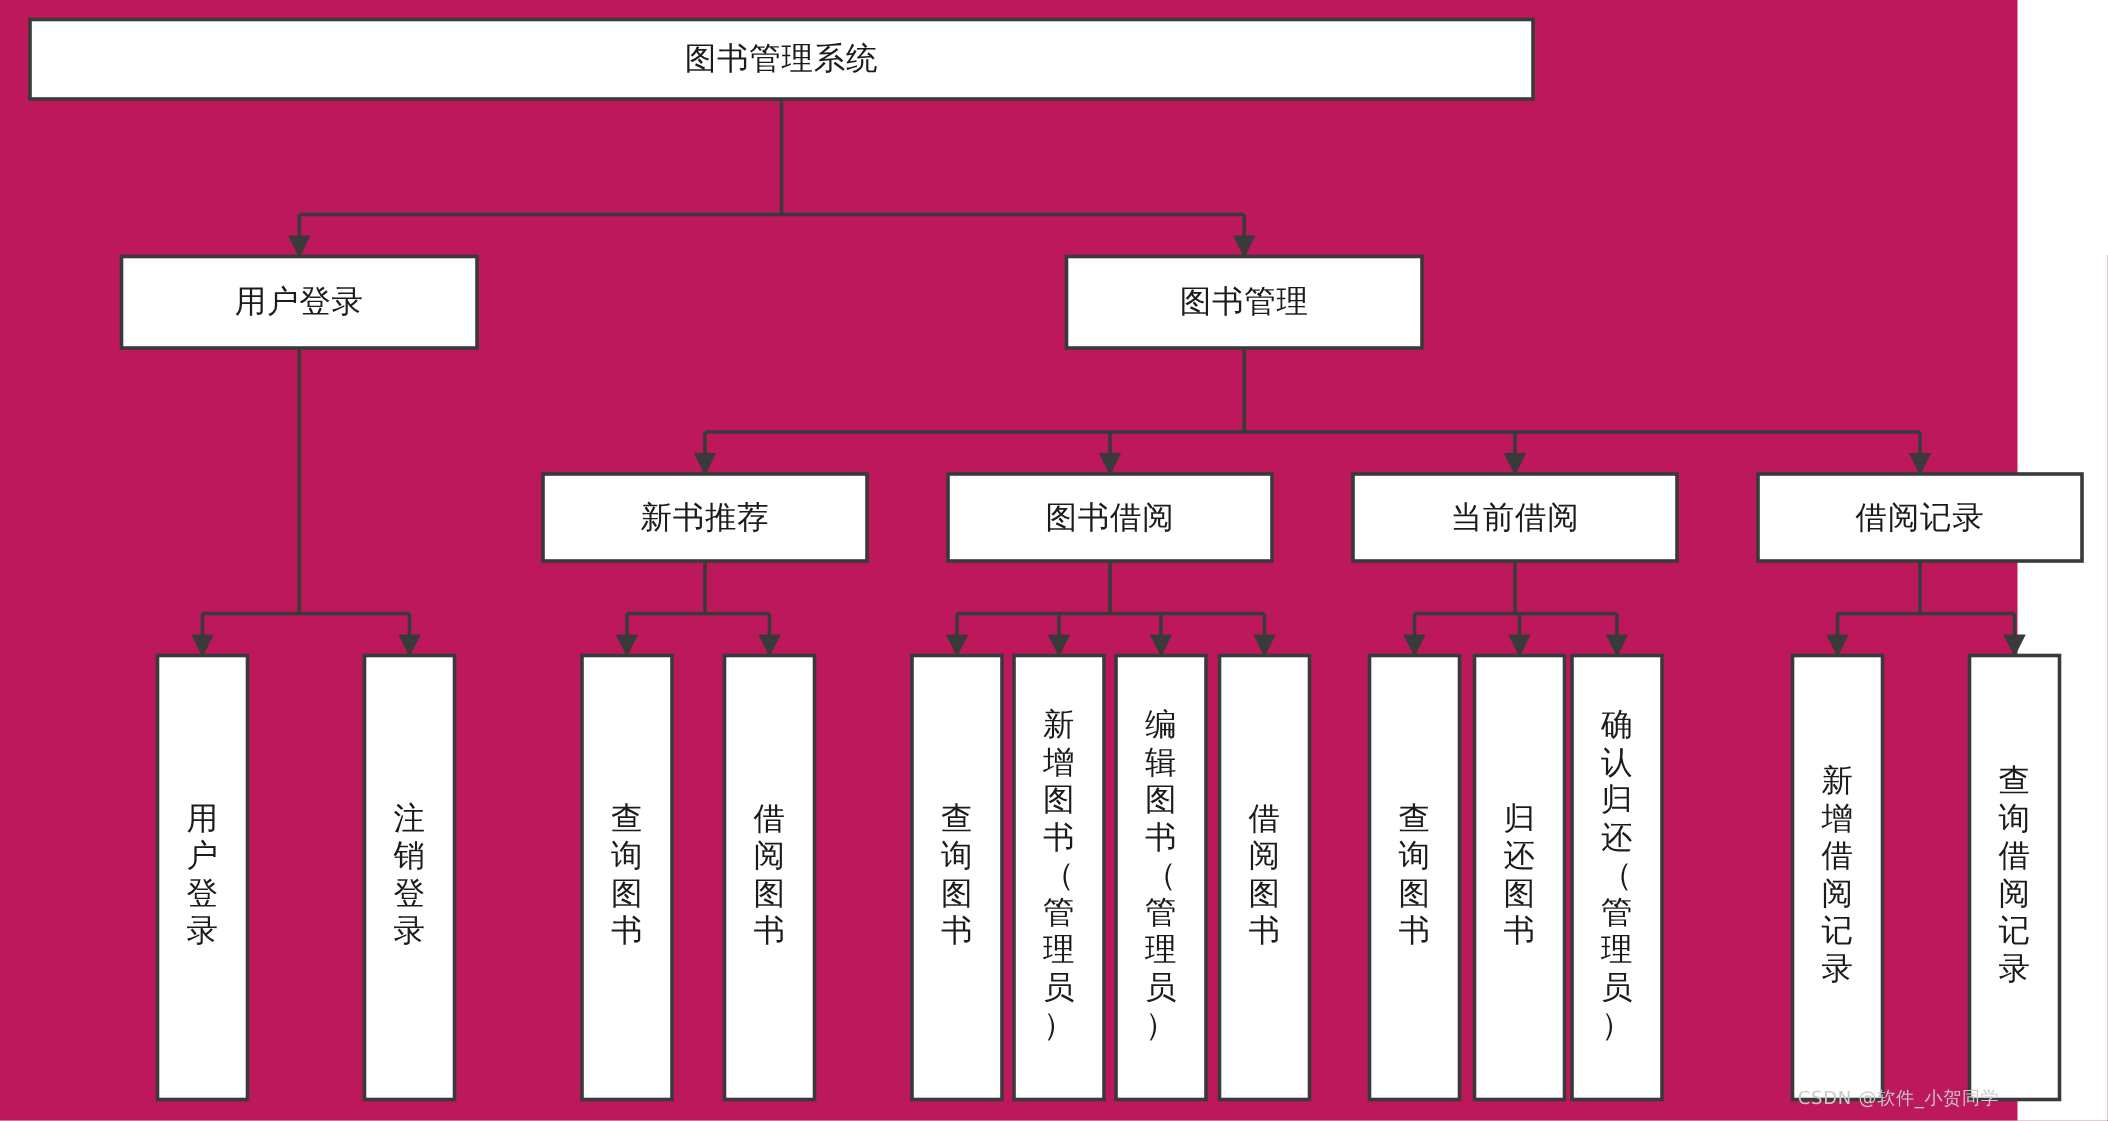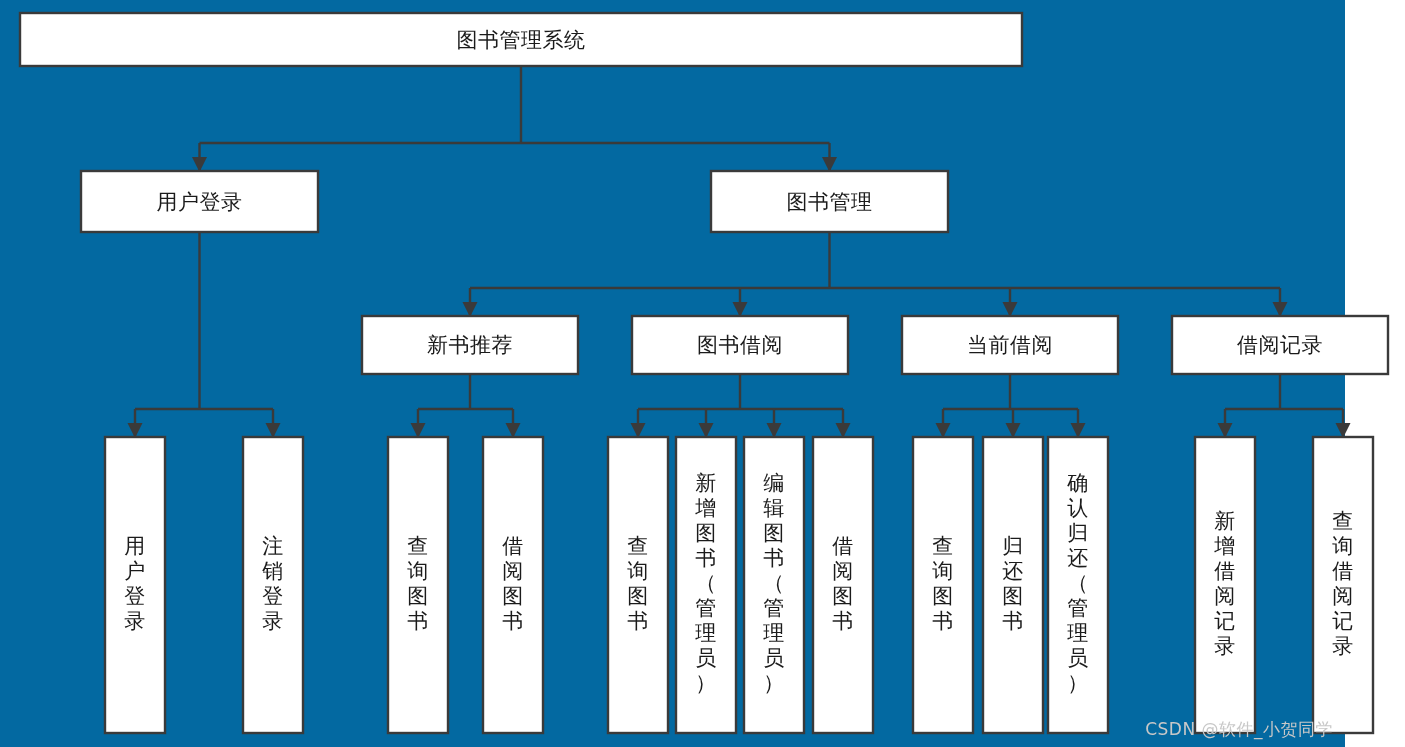--- a/index.html
+++ b/index.html
@@ -11,21 +11,21 @@
   body {
     width: 1405px;
     height: 747px;
     overflow: hidden;
     font-family: "DejaVu Sans", "Liberation Sans", sans-serif;
   }
   #diagram-root {
     position: relative;
     width: 1345px;
     height: 747px;
-    background: #0369a1;
+    background: #be185d;
   }
   svg#diagram-canvas {
     position: absolute;
     left: 0;
     top: 0;
     width: 1405px;
     height: 747px;
     display: block;
   }
   .node-box {
@@ -56,21 +56,21 @@
     font-size: 21px;
     fill: #1b1b1b;
     text-anchor: middle;
     letter-spacing: 0.5px;
   }
   .watermark-text {
     position: absolute;
     right: 12px;
     bottom: 6px;
     font-family: "DejaVu Sans", "Liberation Sans", sans-serif;
-    font-size: 17px;
+    font-size: 12px;
     color: #c8c8c8;
     white-space: nowrap;
     user-select: none;
     letter-spacing: 0.5px;
   }
 </style>
 </head>
 <body>
 
 <div id="diagram-root">

